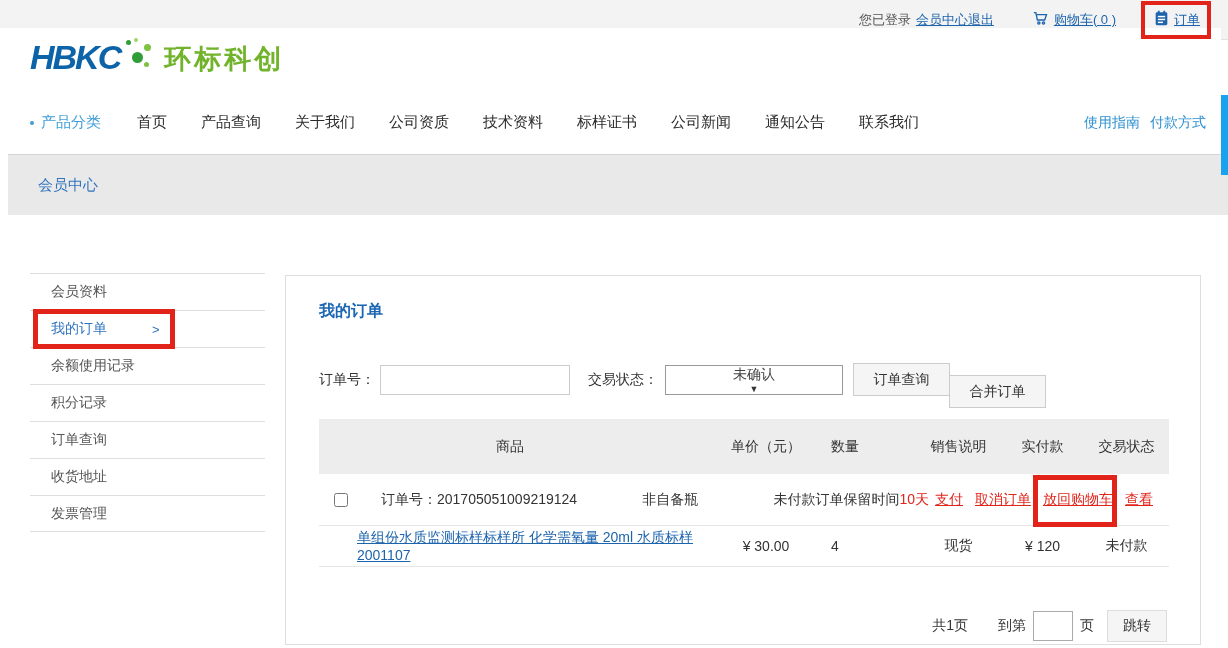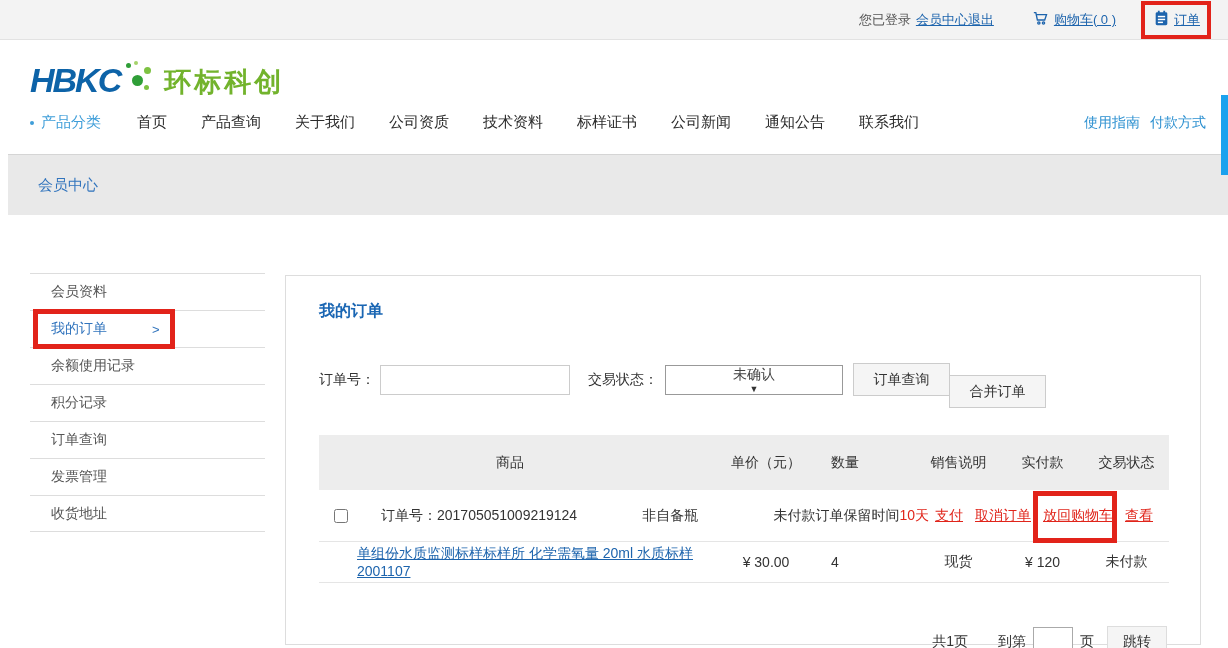--- a/index.html
+++ b/index.html
@@ -9,21 +9,21 @@
 
   
   .topbar { position:absolute; top:0; left:0; width:1228px; height:40px;
             background:#f3f3f3; border-bottom:1px solid #e2e2e2;
             display:flex; align-items:center; justify-content:flex-end;
             gap:38px; padding-right:28px; font-size:13px; color:#555; }
   .topbar a { color:#1d64ad; text-decoration:underline; cursor:pointer; }
   .tb-group { display:flex; align-items:center; gap:5px; position:relative; }
 
   
-  .header { position:absolute; top:51px; left:0; width:1221px; height:60px; background:#fff;text-align:right; }
+  .header { position:absolute; top:28px; left:0; width:1221px; height:60px; background:#fff;text-align:right; }
   .logo { position:absolute; left:30px; top:10px; display:flex; align-items:flex-end; gap:4px; }
   .logo-abbr { font-style:italic; font-weight:bold; font-size:34px; line-height:34px;
                color:#0d63a8; letter-spacing:-2px; }
   .logo-dots { position:relative; width:28px; height:36px; }
   .logo-dots i { position:absolute; border-radius:50%; display:block; }
   .d1 { width:11px; height:11px; background:#2f9e37; left:8px; top:14px; }
   .d2 { width:7px; height:7px; background:#7dc242; left:20px; top:6px; }
   .d3 { width:5px; height:5px; background:#2f9e37; left:2px; top:2px; }
   .d4 { width:5px; height:5px; background:#7dc242; left:20px; top:24px; }
   .d5 { width:4px; height:4px; background:#a5d36b; left:10px; top:0px; }
@@ -69,21 +69,21 @@
   .status-select { margin-left:7px; width:178px; height:30px; border:1px solid #999;
                    display:flex; align-items:center; justify-content:space-between;
                    padding:0 8px; color:#444; cursor:pointer; background:#fff;flex-direction:column; }
   .caret { font-size:9px; color:#333; }
   .btn { height:33px; width:97px; background:#f5f5f5; border:1px solid #ccc;
          font-size:14px; color:#333; cursor:pointer; font-family:inherit; }
   .btn-query { margin-left:10px; }
   .btn-merge { margin-left:-1px;margin-top:24px; }
 
   
-  .otable { margin-top:27px; width:850px; }
+  .otable { margin-top:11px; width:850px; }
   .thead { display:flex; align-items:center; height:55px; background:#ededed;
            font-size:14px; color:#333; }
   .col-product { flex:1; text-align:center; }
   .col-price  { width:130px; text-align:center; }
   .col-qty    { width:85px;  text-align:left; }
   .col-note   { width:85px;  text-align:center; }
   .col-paid   { width:83px;  text-align:center; }
   .col-status { width:85px;  text-align:center; }
 
   .order-row { display:flex; align-items:center; height:52px;
@@ -205,24 +205,24 @@
     <div class="side-item">
       <span>余额使用记录</span>
     </div>
     <div class="side-item">
       <span>积分记录</span>
     </div>
     <div class="side-item">
       <span>订单查询</span>
     </div>
     <div class="side-item">
+      <span>收货地址</span>
+    </div>
+    <div class="side-item">
       <span>发票管理</span>
-    </div>
-    <div class="side-item">
-      <span>收货地址</span>
     </div>
   </div>
 
   <div class="panel">
     <div class="panel-title">我的订单</div>
 
     <div class="filter-row">
       <span>订单号：</span>
       <input class="order-input" type="text" value="" style="">
       <span class="status-label">交易状态：</span>

